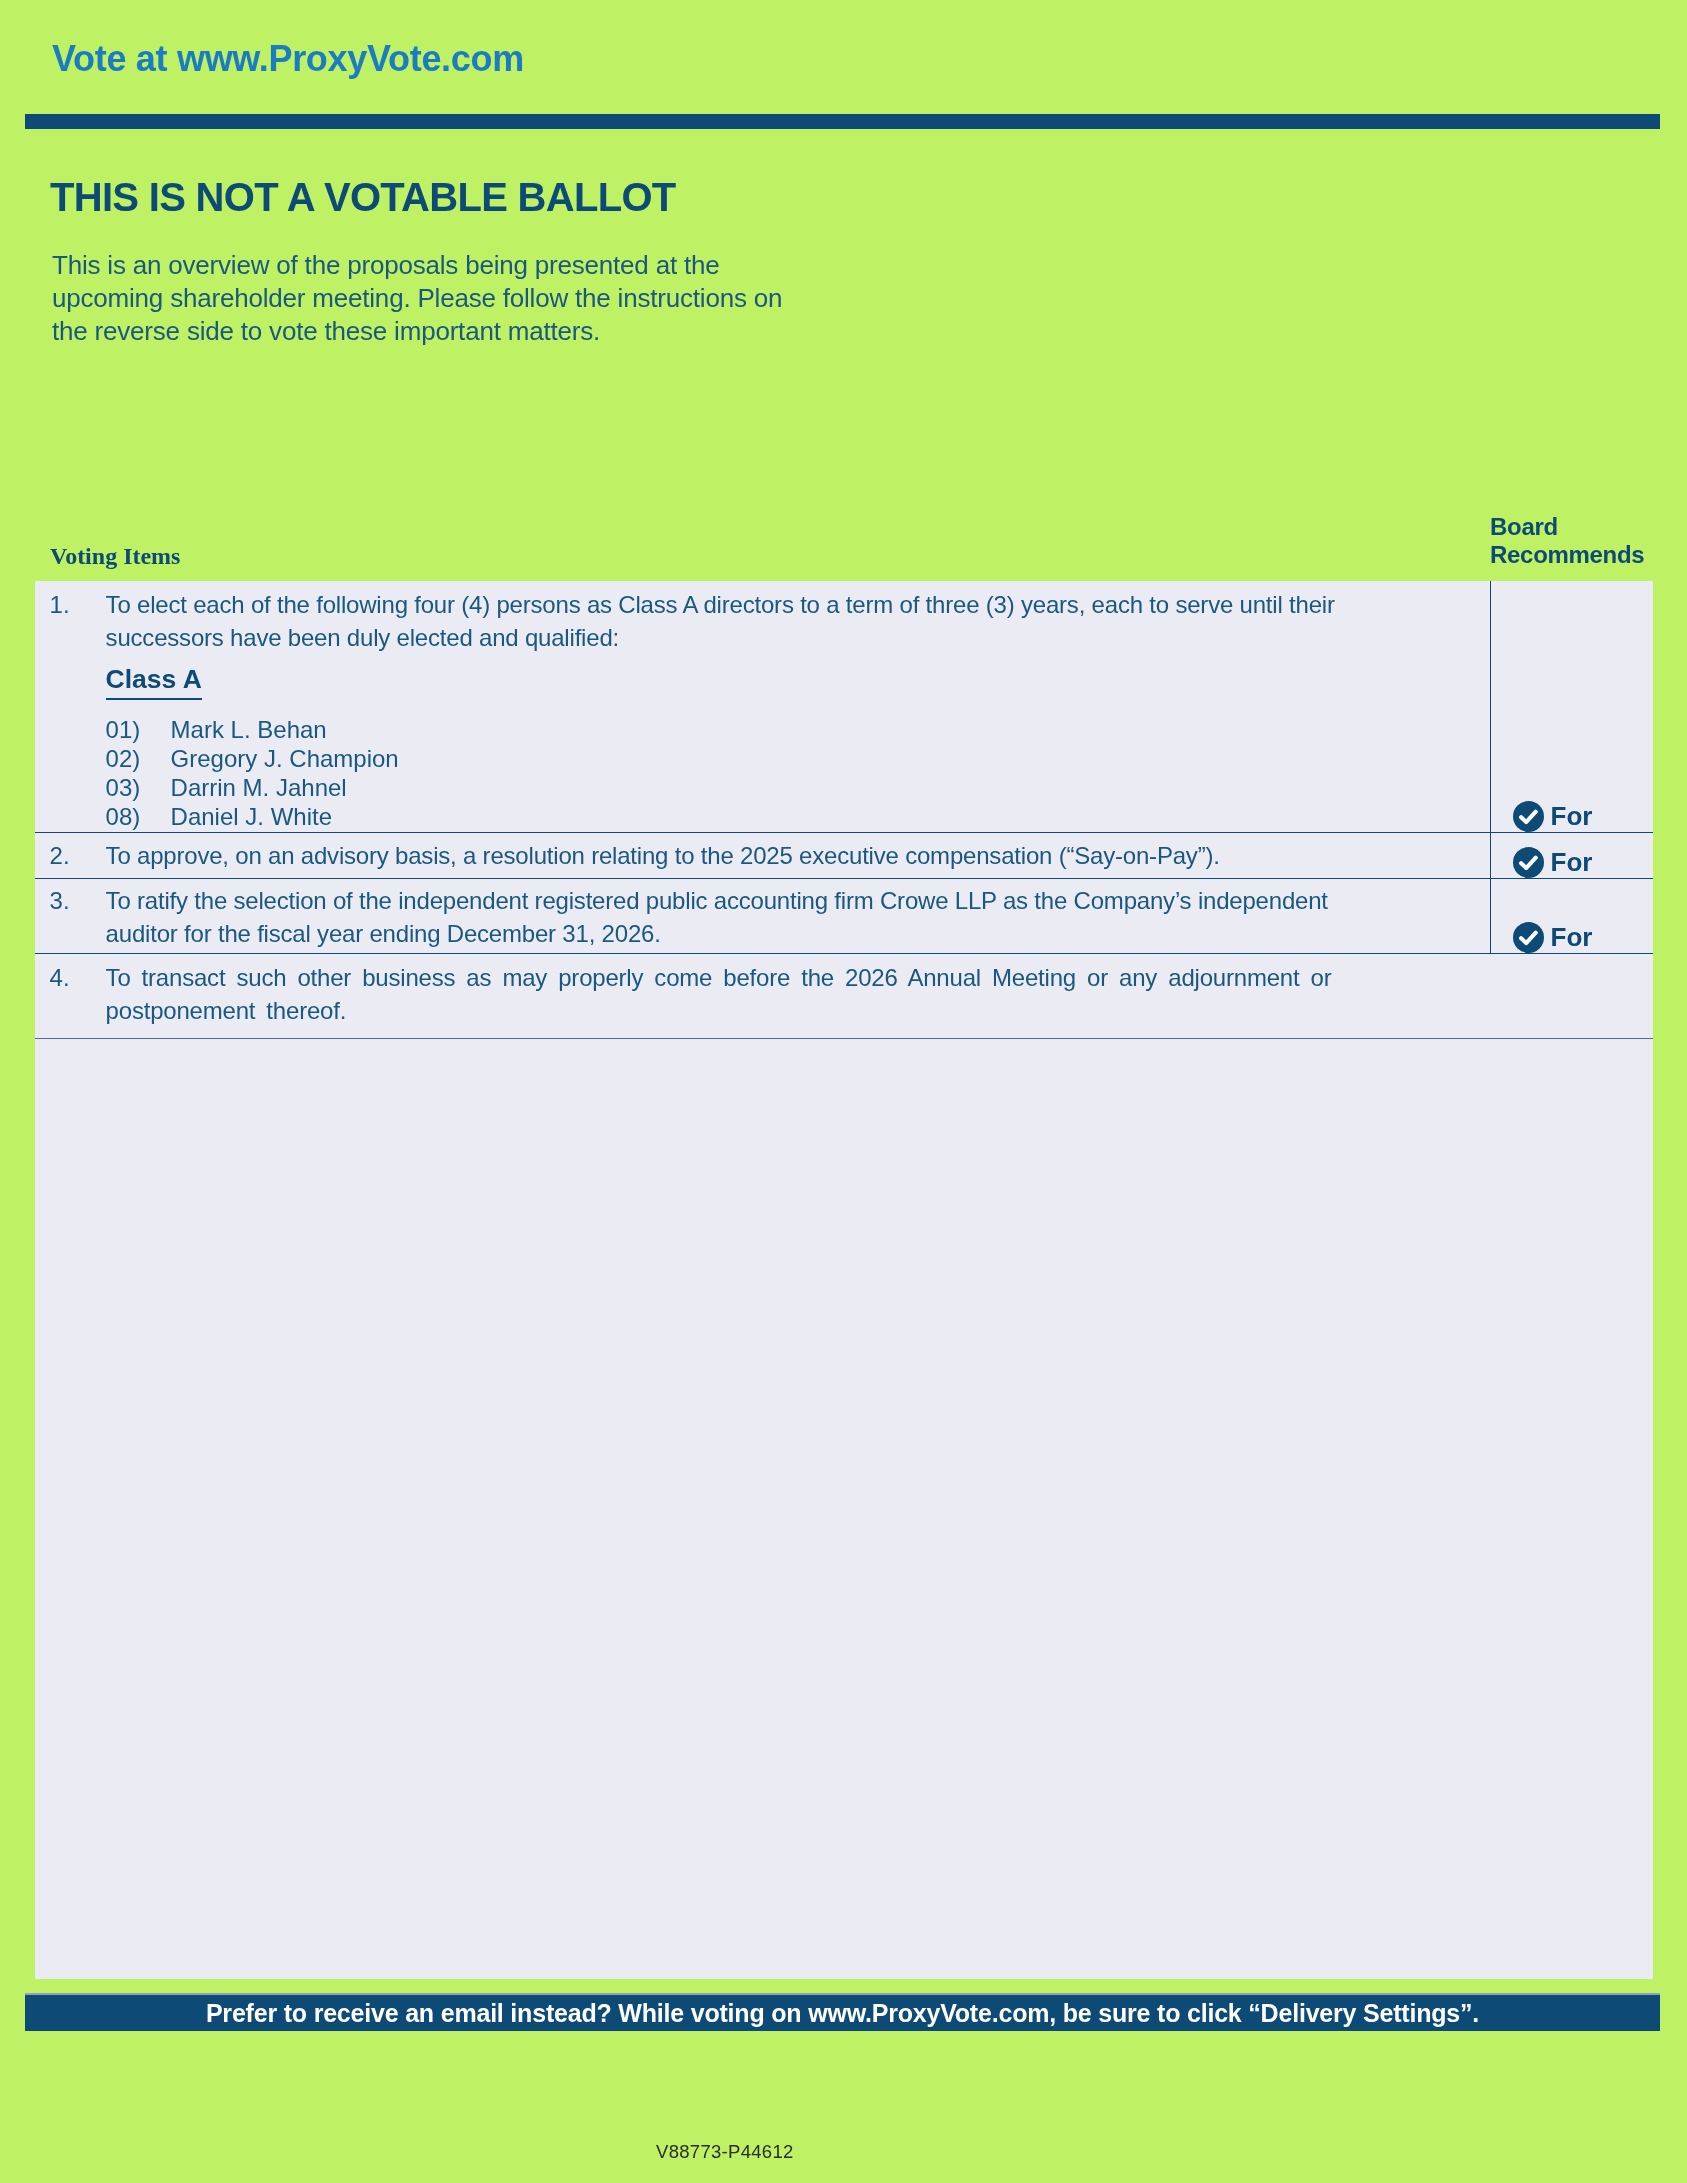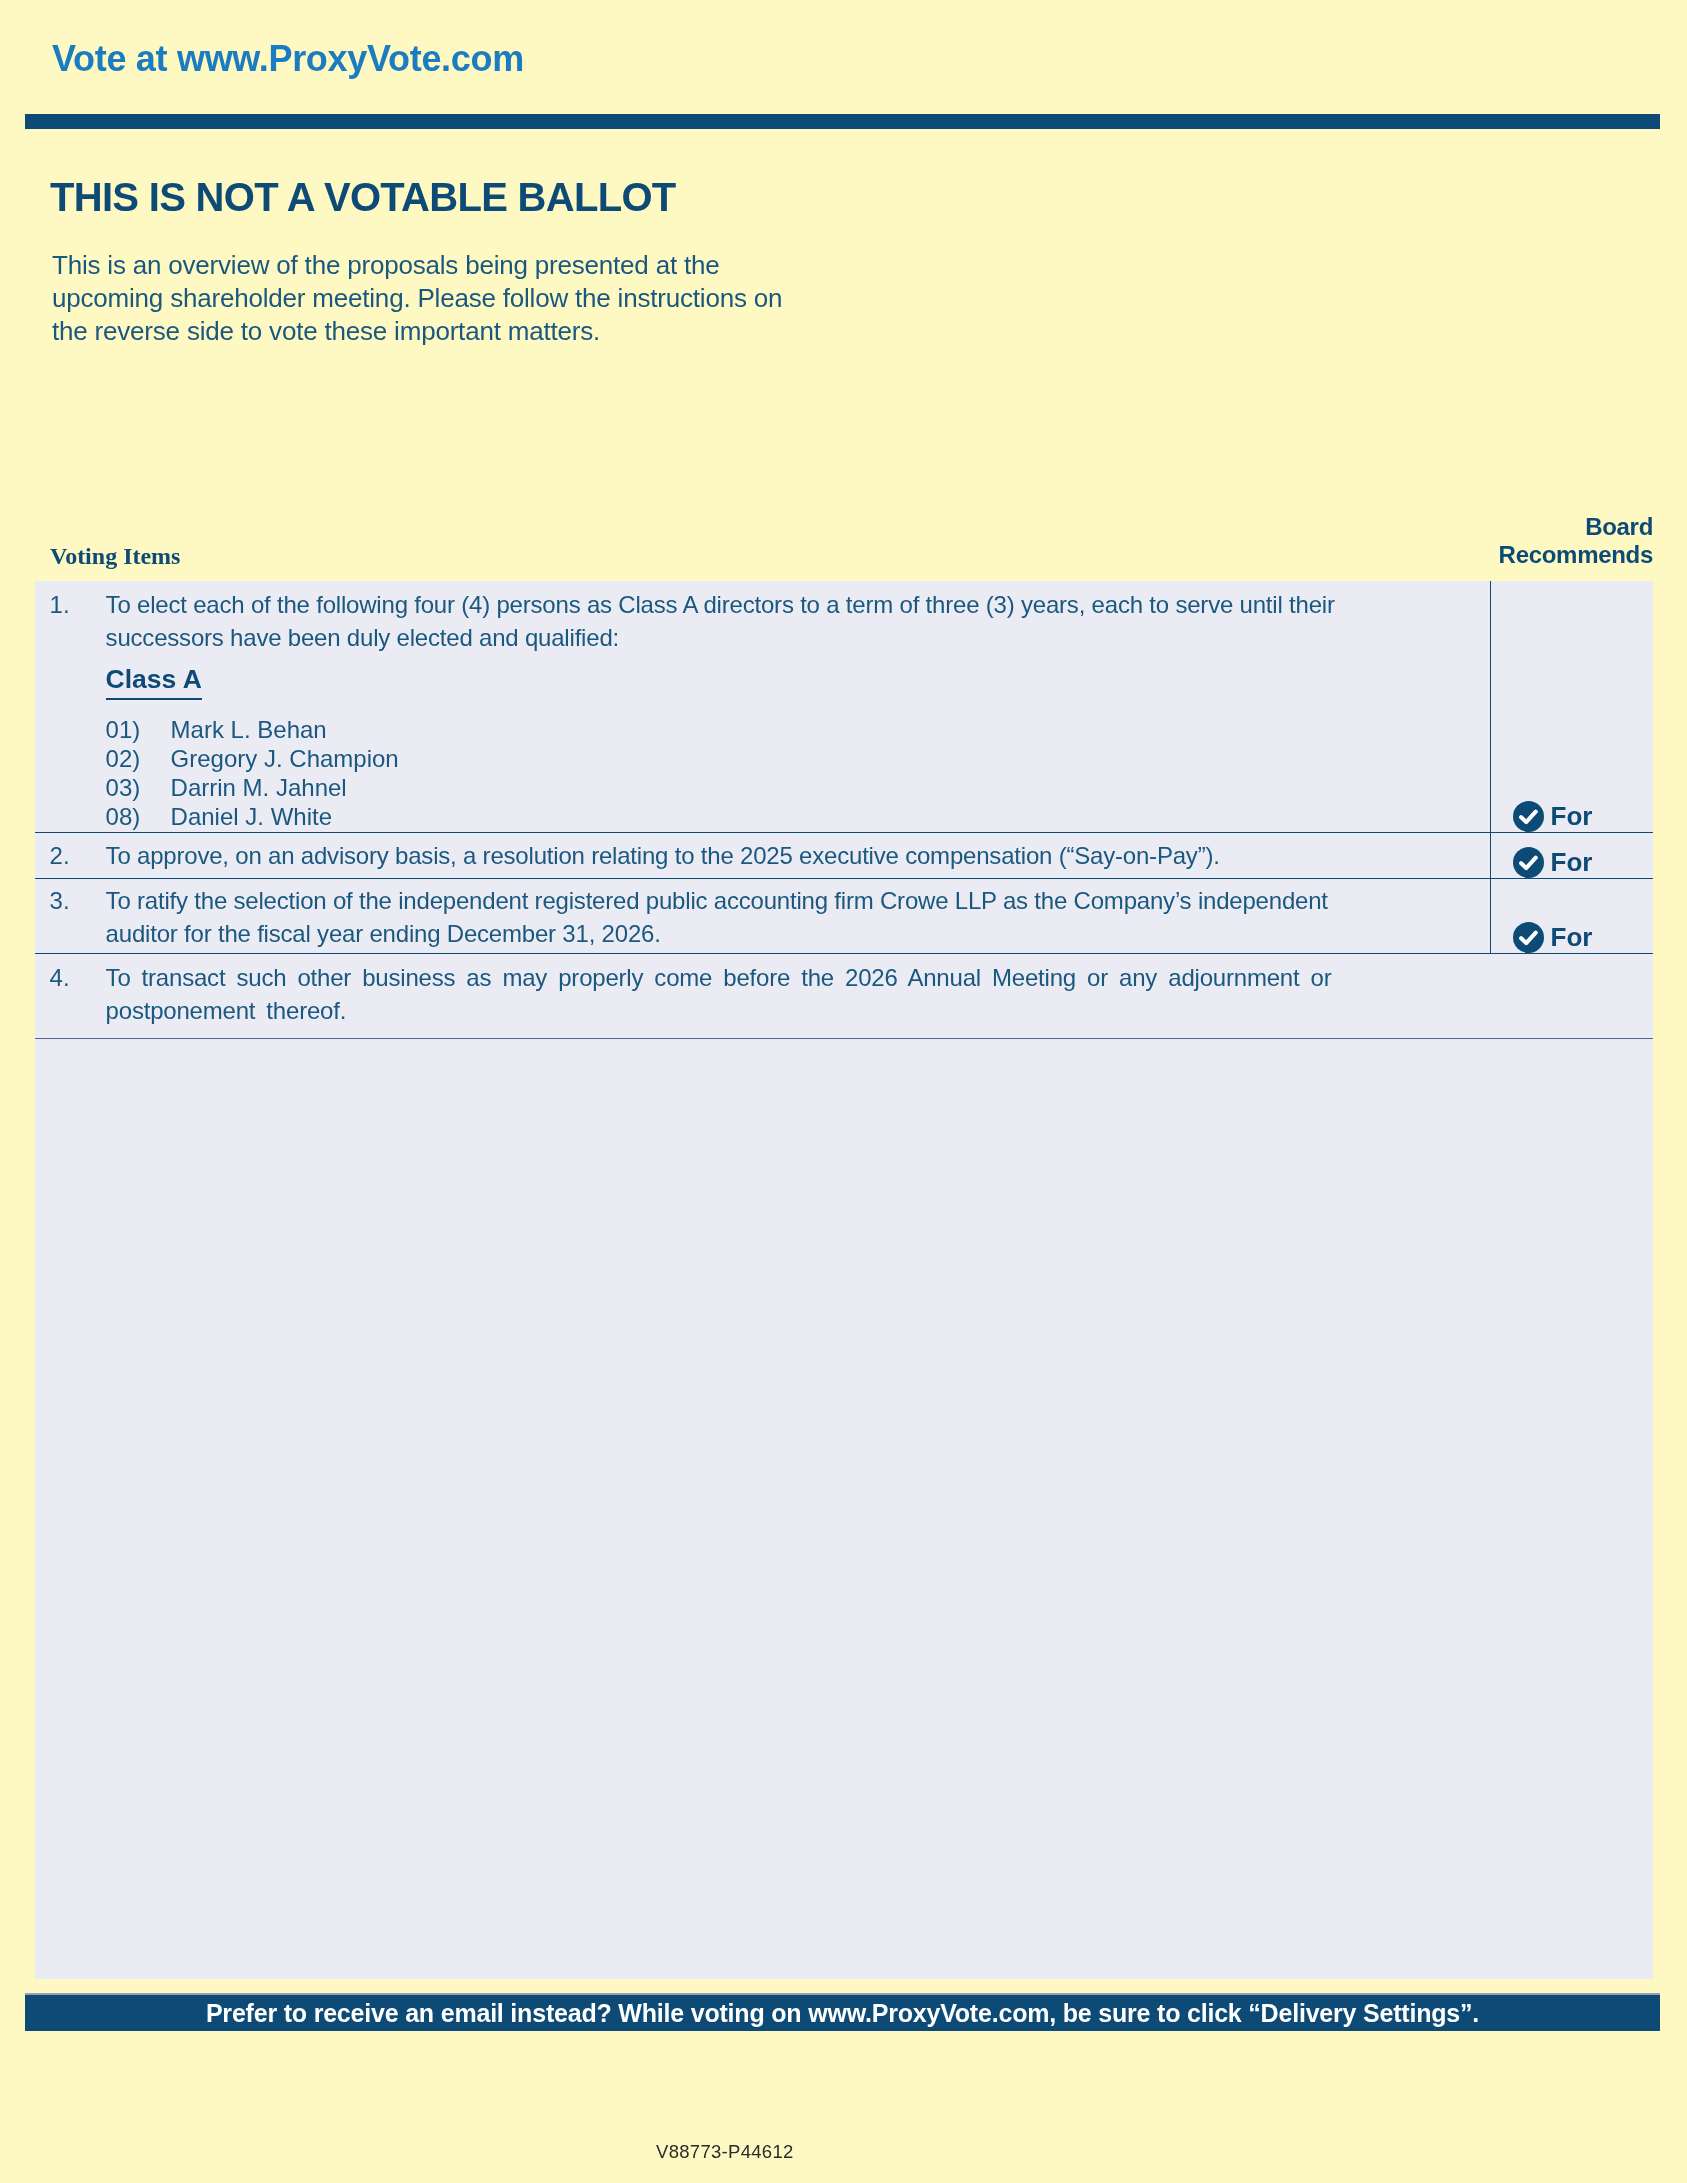--- a/index.html
+++ b/index.html
@@ -1,21 +1,21 @@
 <!DOCTYPE html>
 <html style="font-size:10.6px"><head>
 <meta charset="utf-8">
 <style>
   * { margin: 0; padding: 0; box-sizing: border-box; }
   html, body { background: #ffffff; }
   .page {
     position: relative;
     width: 1687px;
     height: 2183px;
-    background: #fef9c3;
+    background: #bef264;
     font-family: "Liberation Sans", sans-serif;
     overflow: hidden;
   }
 
   .vote-link {
     position: absolute;
     left: 52px; top: 38px;
     font-size: 36px;
     font-weight: bold;
     color: #1b7cc2;
@@ -57,21 +57,21 @@
     font-size: 24px;
     font-weight: bold;
     color: #0d4a75;
     font-family: Liberation Serif, serif;
   }
 
   .col-head-right {
     position: absolute;
     left: 1490px; top: 513px;
     width: 163px;
-    text-align: right;
+    text-align: left;
     font-size: 24px;
     line-height: 28px;
     font-weight: bold;
     color: #0d4a75;
     white-space: pre-line;
     letter-spacing: -0.3px;
   }
 
   .vtable {
     position: absolute;

